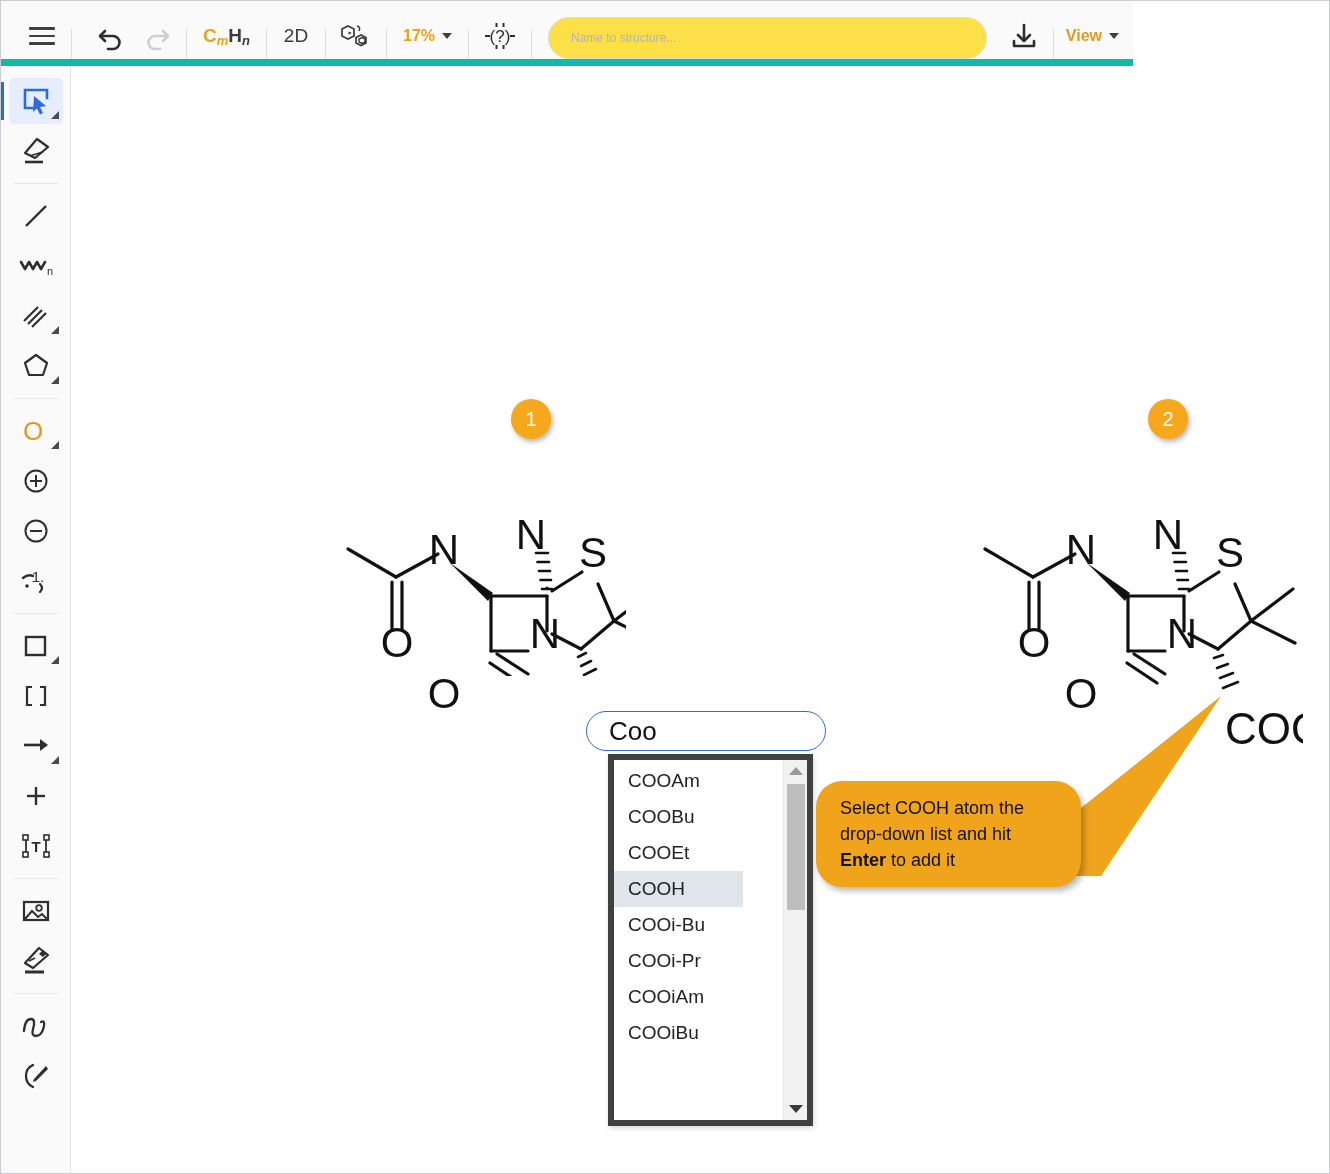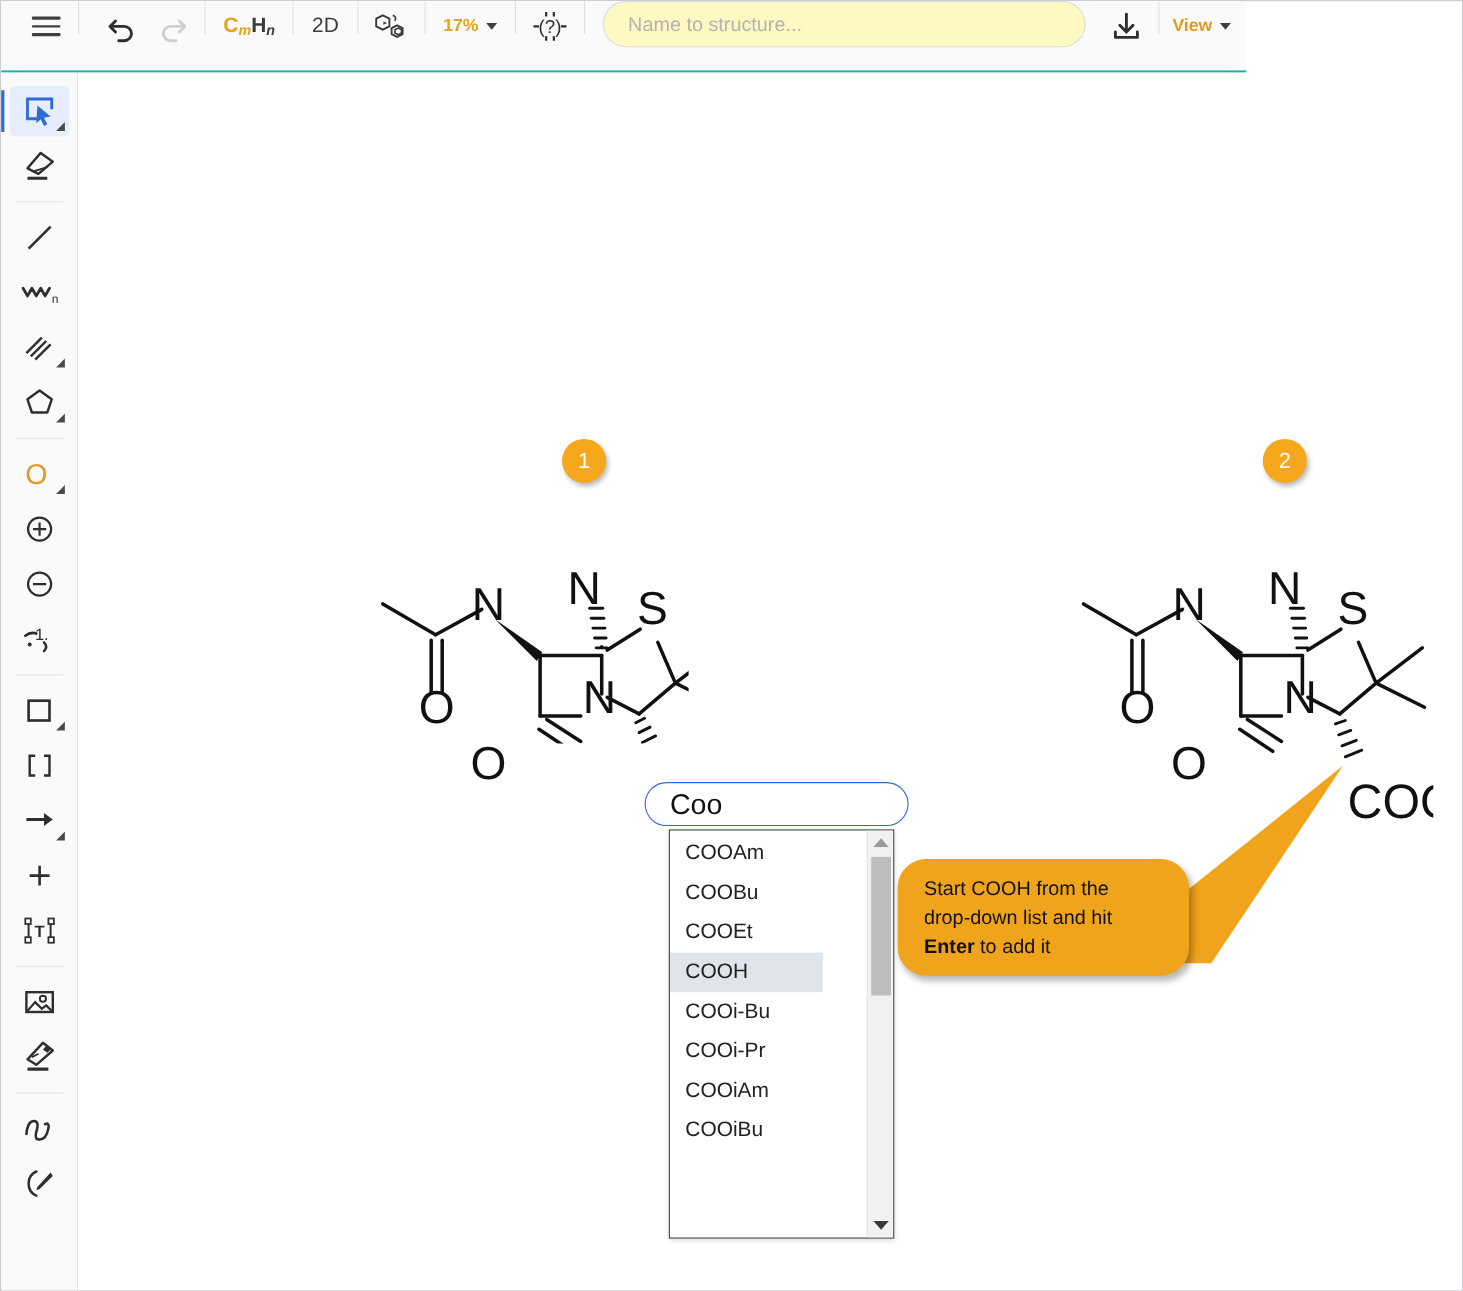--- a/index.html
+++ b/index.html
@@ -14,22 +14,22 @@
     background: #ffffff;
     border: 1px solid #c9ccd1;
     overflow: hidden;
   }
 
   
   #topbar {
     position: absolute; top: 0; left: 0;
     width: 1132px; height: 65px;
     background: #fafafa;
-    border-bottom: 2px solid #14b8a6;
-    display: flex; align-items: flex-start;
+    border-bottom: 7px solid #14b8a6;
+    display: flex; align-items: flex-end;
   }
   .tb-btn {
     display: flex; align-items: center; justify-content: center;
     height: 46px; min-width: 46px;
     cursor: pointer; user-select: none;
     color: #3b3b3b;
   }
   .tb-sep {
     width: 1px; height: 30px; background: #dedede;
     margin: 0 6px;
@@ -47,22 +47,22 @@
     width: 0; height: 0; margin-left: 7px;
     border-left: 5px solid transparent; border-right: 5px solid transparent;
     border-top: 6px solid #3f3f3f;
   }
   #name-input-wrap {
     flex: 1; margin: 0 14px 0 10px;
   }
   #name-input {
     width: 100%; height: 42px;
     border: 1px solid #dcdcdc; border-radius: 21px;
-    background: #fef9c3; outline: none;
-    font-size: 18px; color: #333;
+    background: #fde047; outline: none;
+    font-size: 12px; color: #333;
     padding: 4px 22px;
     font-family: "Liberation Sans", sans-serif;
   }
   #name-input::placeholder { color: #b3b3b3; }
   .view-label { font-size: 16px; font-weight: 700; color: #e39a1c; }
 
   
   #sidebar {
     position: absolute; top: 65px; left: 0;
     width: 70px; height: 1107px;
@@ -116,21 +116,21 @@
     background: #fff; outline: none;
     font-size: 26px; color: #111;
     padding: 0 22px;
     font-family: "Liberation Sans", sans-serif;
     position: relative; z-index: 3;
   }
   #ac-list {
     position: absolute; top: 43px; left: 22px;
     width: 205px; height: 372px;
     background: #fff;
-    border: 1px solid #404040;
+    border: 6px solid #404040;
     box-shadow: 1px 2px 5px rgba(0,0,0,.16);
     overflow: hidden;
     display: flex;
     gap: 40px;
   }
   #ac-items { flex: 1; padding-top: 3px; }
   .ac-item {
     height: 36px; line-height: 36px;
     padding-left: 14px;
     font-size: 19px; color: #222;
@@ -542,21 +542,21 @@
       <text x="178" y="262" font-size="42" fill="#111" text-anchor="middle">O</text>
       <text x="322" y="298" font-size="44" fill="#111" text-anchor="start">COOH</text>
     </svg>
 
 
     <div class="callout" style="left:745px; top:630px">
       <svg class="tail" width="340" height="180" viewBox="0 0 340 180" style="left:215px; top:0">
         <polygon points="0,152 190,0 70,180 35,180" fill="#f0a41b"></polygon>
       </svg>
       <div class="bubble" style="width:265px; margin-top:85px">
-        <div>Start COOH from the</div>
+        <div>Select COOH atom the</div>
         <div>drop-down list and hit</div>
         <div>
           <b>Enter</b><span> to add it</span>
         </div>
       </div>
     </div>
 
     <div id="ac-wrap">
       <input id="ac-input" type="text" value="Coo" style="">
       <div id="ac-list">

